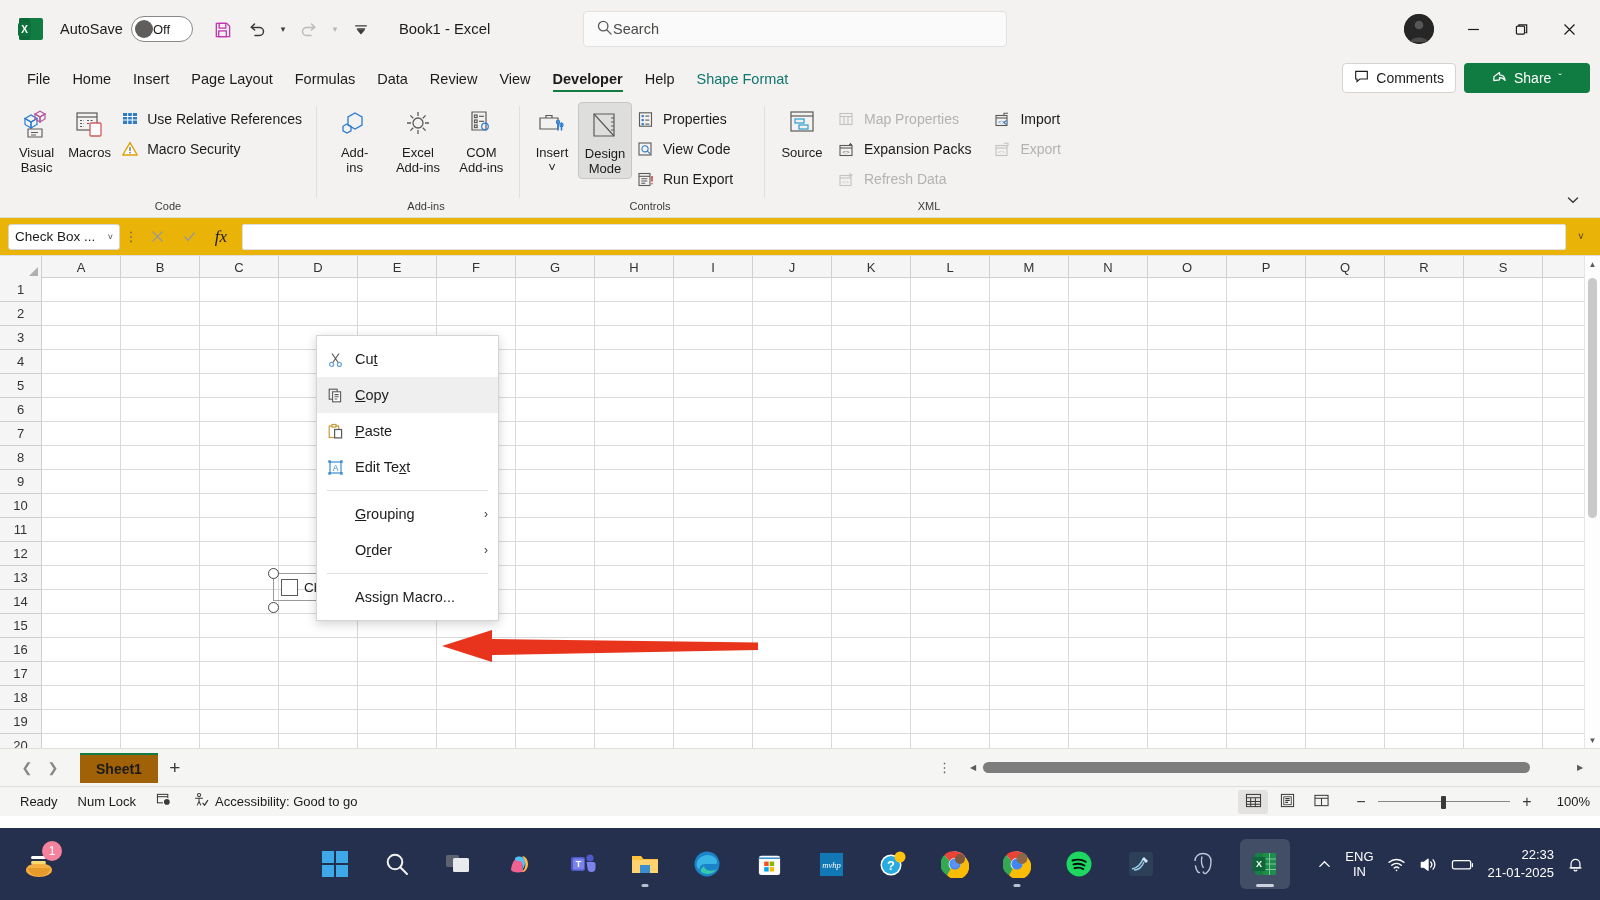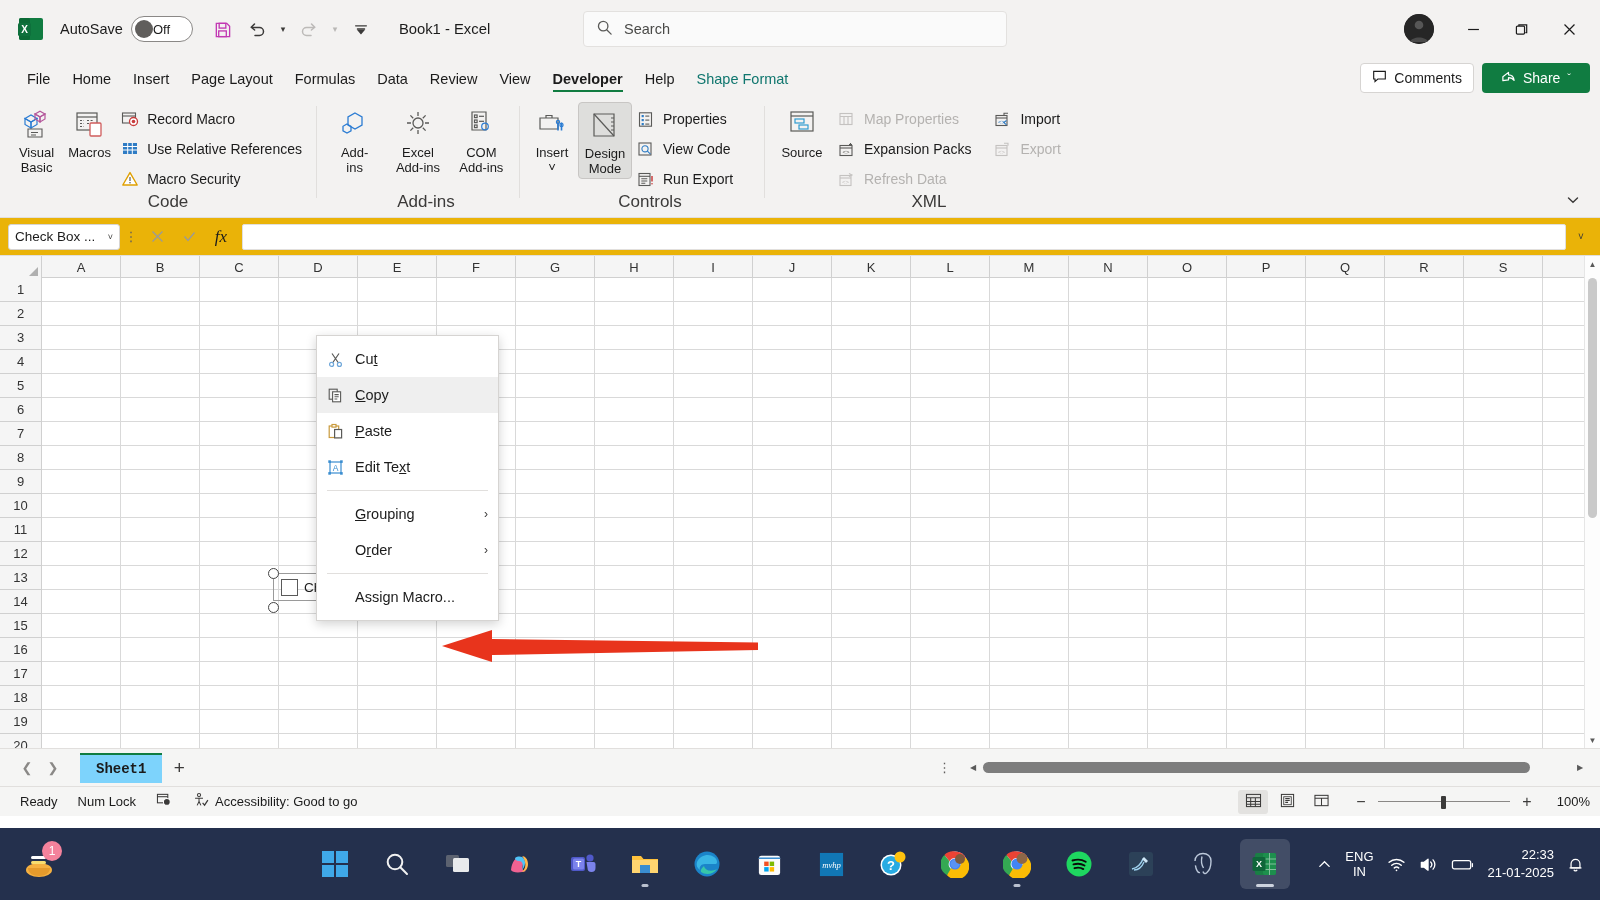--- a/index.html
+++ b/index.html
@@ -41,21 +41,21 @@
   }
   .qat-caret.dim { color: #b9b8b6; }
   .doc-title {
     font-size: 14.8px; color: #1b1b1b; margin-left: 22px; white-space: nowrap;
   }
   .search-wrap {
     position: absolute; left: 583px; top: 11px; width: 424px; height: 36px;
     background: #fafafa; border: 1px solid #e3e1df; border-radius: 4px;
     display: flex; align-items: center; padding: 0 12px; cursor: text;
   }
-  .search-placeholder { font-size: 14.5px; color: #4a4a48; margin-left: 11px; }
+  .search-placeholder { font-size: 14.5px; color: #4a4a48; }
   .titlebar-right {
     position: absolute; right: 8px; top: 0; height: 58px;
     display: flex; align-items: center; gap: 2px;
   }
   .avatar {
     width: 30px; height: 30px; border-radius: 50%; background: #2b2b2b;
     margin-right: 14px; overflow:hidden; display:flex; align-items:flex-end;
     justify-content:center; cursor: pointer;
   }
   .win-btn {
@@ -83,32 +83,32 @@
     align-items: center; gap: 8px;
   }
   .comments-btn {
     display: flex; align-items: center; gap: 7px; font-size: 14px;
     color: #1b1b1b; border: 1px solid #d6d4d2; border-radius: 4px;
     padding: 5px 11px; background: #fff; cursor: pointer;
   }
   .share-btn {
     display: flex; align-items: center; gap: 7px; font-size: 14px;
     color: #fff; background: #107c41; border-radius: 4px;
-    padding: 6px 19px; cursor: pointer;
+    padding: 6px 28px; cursor: pointer;
   }
 
   
   .ribbon {
     height: 122px; background: #f3f2f1; display: flex; align-items: flex-start;
     position: relative; padding-left: 10px; border-bottom: 1px solid #e1dfdd;
   }
   .rgroup { height: 118px; position: relative; display: flex; flex-direction: column; }
   .rgroup-body { display: flex; align-items: flex-start; padding-top: 6px; height: 98px; }
   .rgroup-title {
-    text-align: center; font-size: 17px; color: #3b3a39;
+    text-align: center; font-size: 11px; color: #3b3a39;
     position: absolute; bottom: 2px; left: 16px; right: 0;
   }
   .rgroup-sep { width: 1px; background: #e1dfdd; height: 92px; margin: 10px 6px 0 6px; }
   .bigbtn {
     width: 68px; display: flex; flex-direction: column; align-items: center;
     padding: 5px 2px 2px 2px; border-radius: 4px; cursor: pointer;
   }
   .bigbtn.active { background: #dededc; border: 1px solid #c8c6c4; }
   .bigbtn .lbl {
     font-size: 13px; color: #1b1b1b; text-align: center; line-height: 15px;
@@ -242,22 +242,22 @@
   .sheetbar {
     height: 38px; background: #f5f5f4; display: flex; align-items: center;
     padding-left: 14px; border-top: 1px solid #e1dfdd; position: relative;
   }
   .nav-arrow {
     width: 26px; height: 26px; display: flex; align-items: center;
     justify-content: center; color: #8a8886; font-size: 13px; cursor: pointer;
   }
   .sheettab {
     height: 30px; display: flex; align-items: center; padding: 0 16px;
-    font-size: 14px; font-weight: bold; color: #1b1b1b; background: #7dd3fc;
-    border-top: 2.5px solid #107c41; margin-left: 14px; cursor: pointer; font-family: Liberation Mono, monospace;
+    font-size: 14px; font-weight: bold; color: #1b1b1b; background: #a16207;
+    border-top: 2.5px solid #107c41; margin-left: 14px; cursor: pointer;
   }
   .addsheet {
     width: 34px; height: 30px; display: flex; align-items: center;
     justify-content: center; font-size: 19px; color: #3b3a39; cursor: pointer;
   }
   .hdots {
     position: absolute; left: 938px; font-size: 13px; color: #605e5c;
     cursor: pointer; letter-spacing: 0; line-height: 5px;
   }
   .hscroll {
@@ -471,31 +471,20 @@
             <svg width="34" height="34" viewBox="0 0 34 34" fill="none">
               <rect x="4" y="6" width="20" height="17" stroke="#5a5a58" stroke-width="1.2"></rect>
               <path d="M4 10h20" stroke="#5a5a58" stroke-width="1.2"></path>
               <path d="M7 13.5h4M7 16.5h4M7 19.5h4M14 13.5h7M14 16.5h7" stroke="#5a5a58" stroke-width="1.1" stroke-dasharray="2 1.6"></path>
               <rect x="17" y="16" width="11" height="13" rx="1" stroke="#d05c5c" stroke-width="1.3" fill="#fff"></rect>
             </svg>
           </span>
           <span class="lbl">Macros</span>
         </div>
         <div class="smallcol">
-          <div class="smallbtn">
-            <span class="ico">
-              <svg width="18" height="18" viewBox="0 0 18 18" fill="none">
-                <rect x="1.5" y="3" width="13" height="10" stroke="#5a5a58" stroke-width="1.1"></rect>
-                <path d="M1.5 6h13" stroke="#5a5a58" stroke-width="1.1"></path>
-                <circle cx="12.5" cy="11.5" r="4" fill="#fff" stroke="#c83c3c" stroke-width="1.3"></circle>
-                <circle cx="12.5" cy="11.5" r="1.8" fill="#c83c3c"></circle>
-              </svg>
-            </span>
-            <span class="lbl">Record Macro</span>
-          </div>
           <div class="smallbtn">
             <span class="ico">
               <svg width="18" height="18" viewBox="0 0 18 18">
                 <rect x="2" y="3" width="14" height="11" fill="#2f7cc4"></rect>
                 <path d="M2 6.5h14M2 10h14M6.7 3v11M11.3 3v11" stroke="#fff" stroke-width="1"></path>
               </svg>
             </span>
             <span class="lbl">Use Relative References</span>
           </div>
           <div class="smallbtn">

